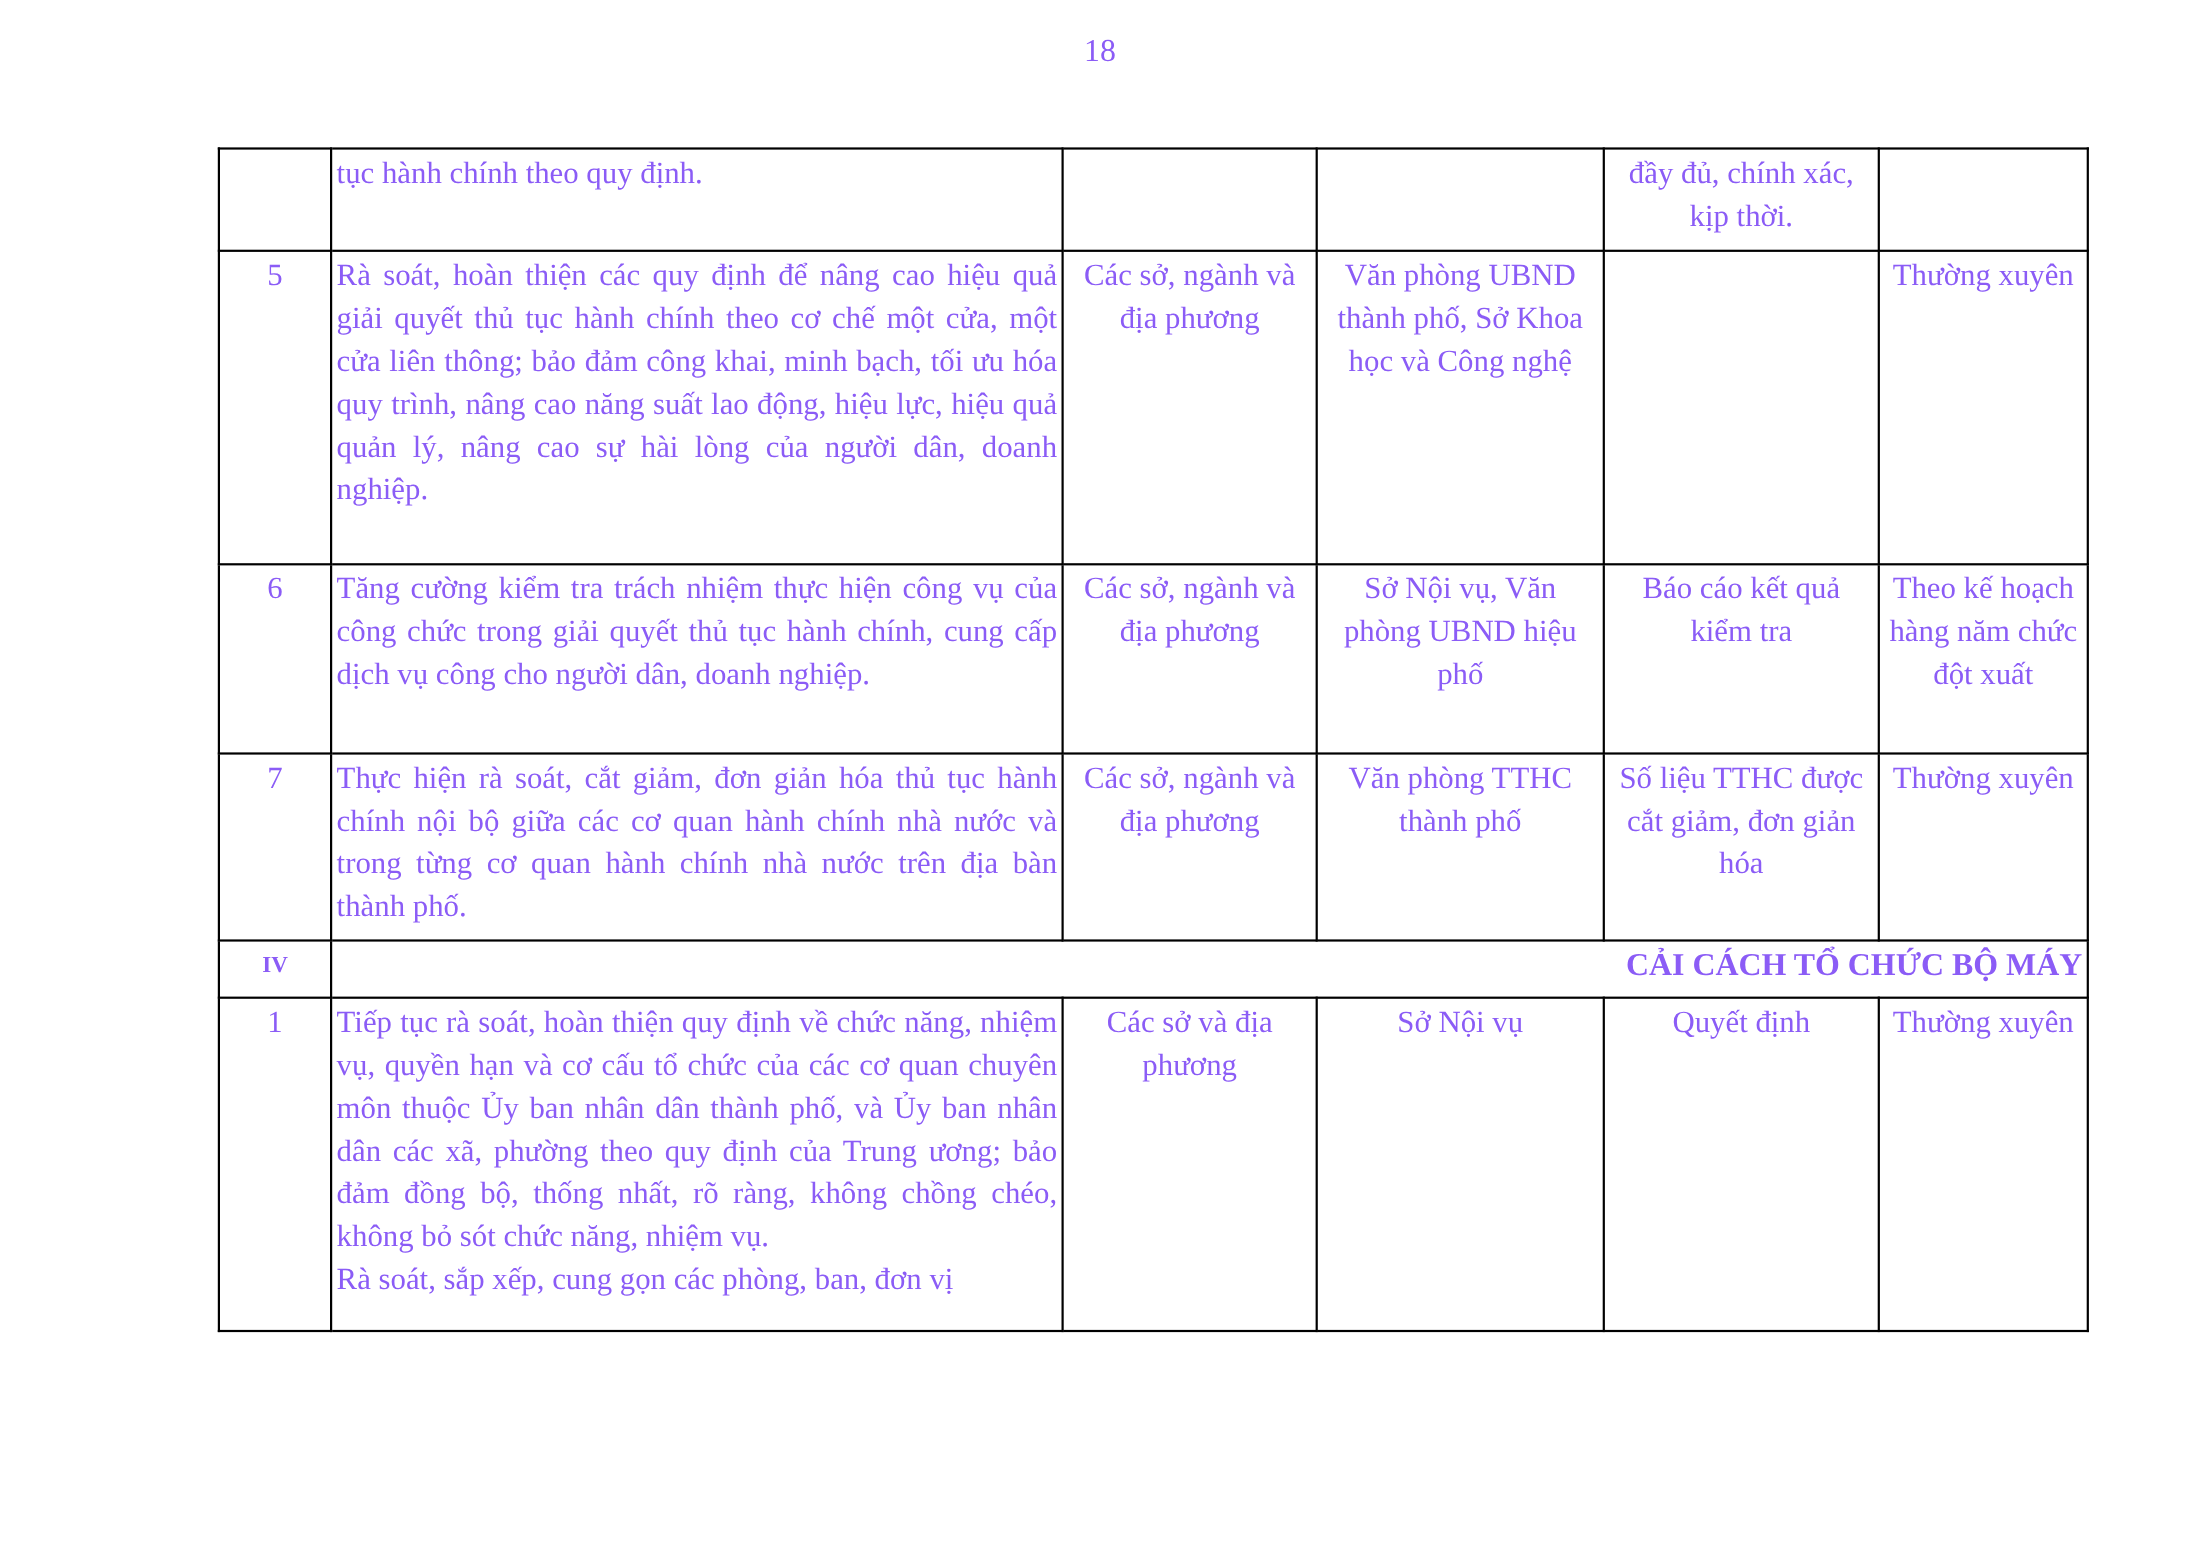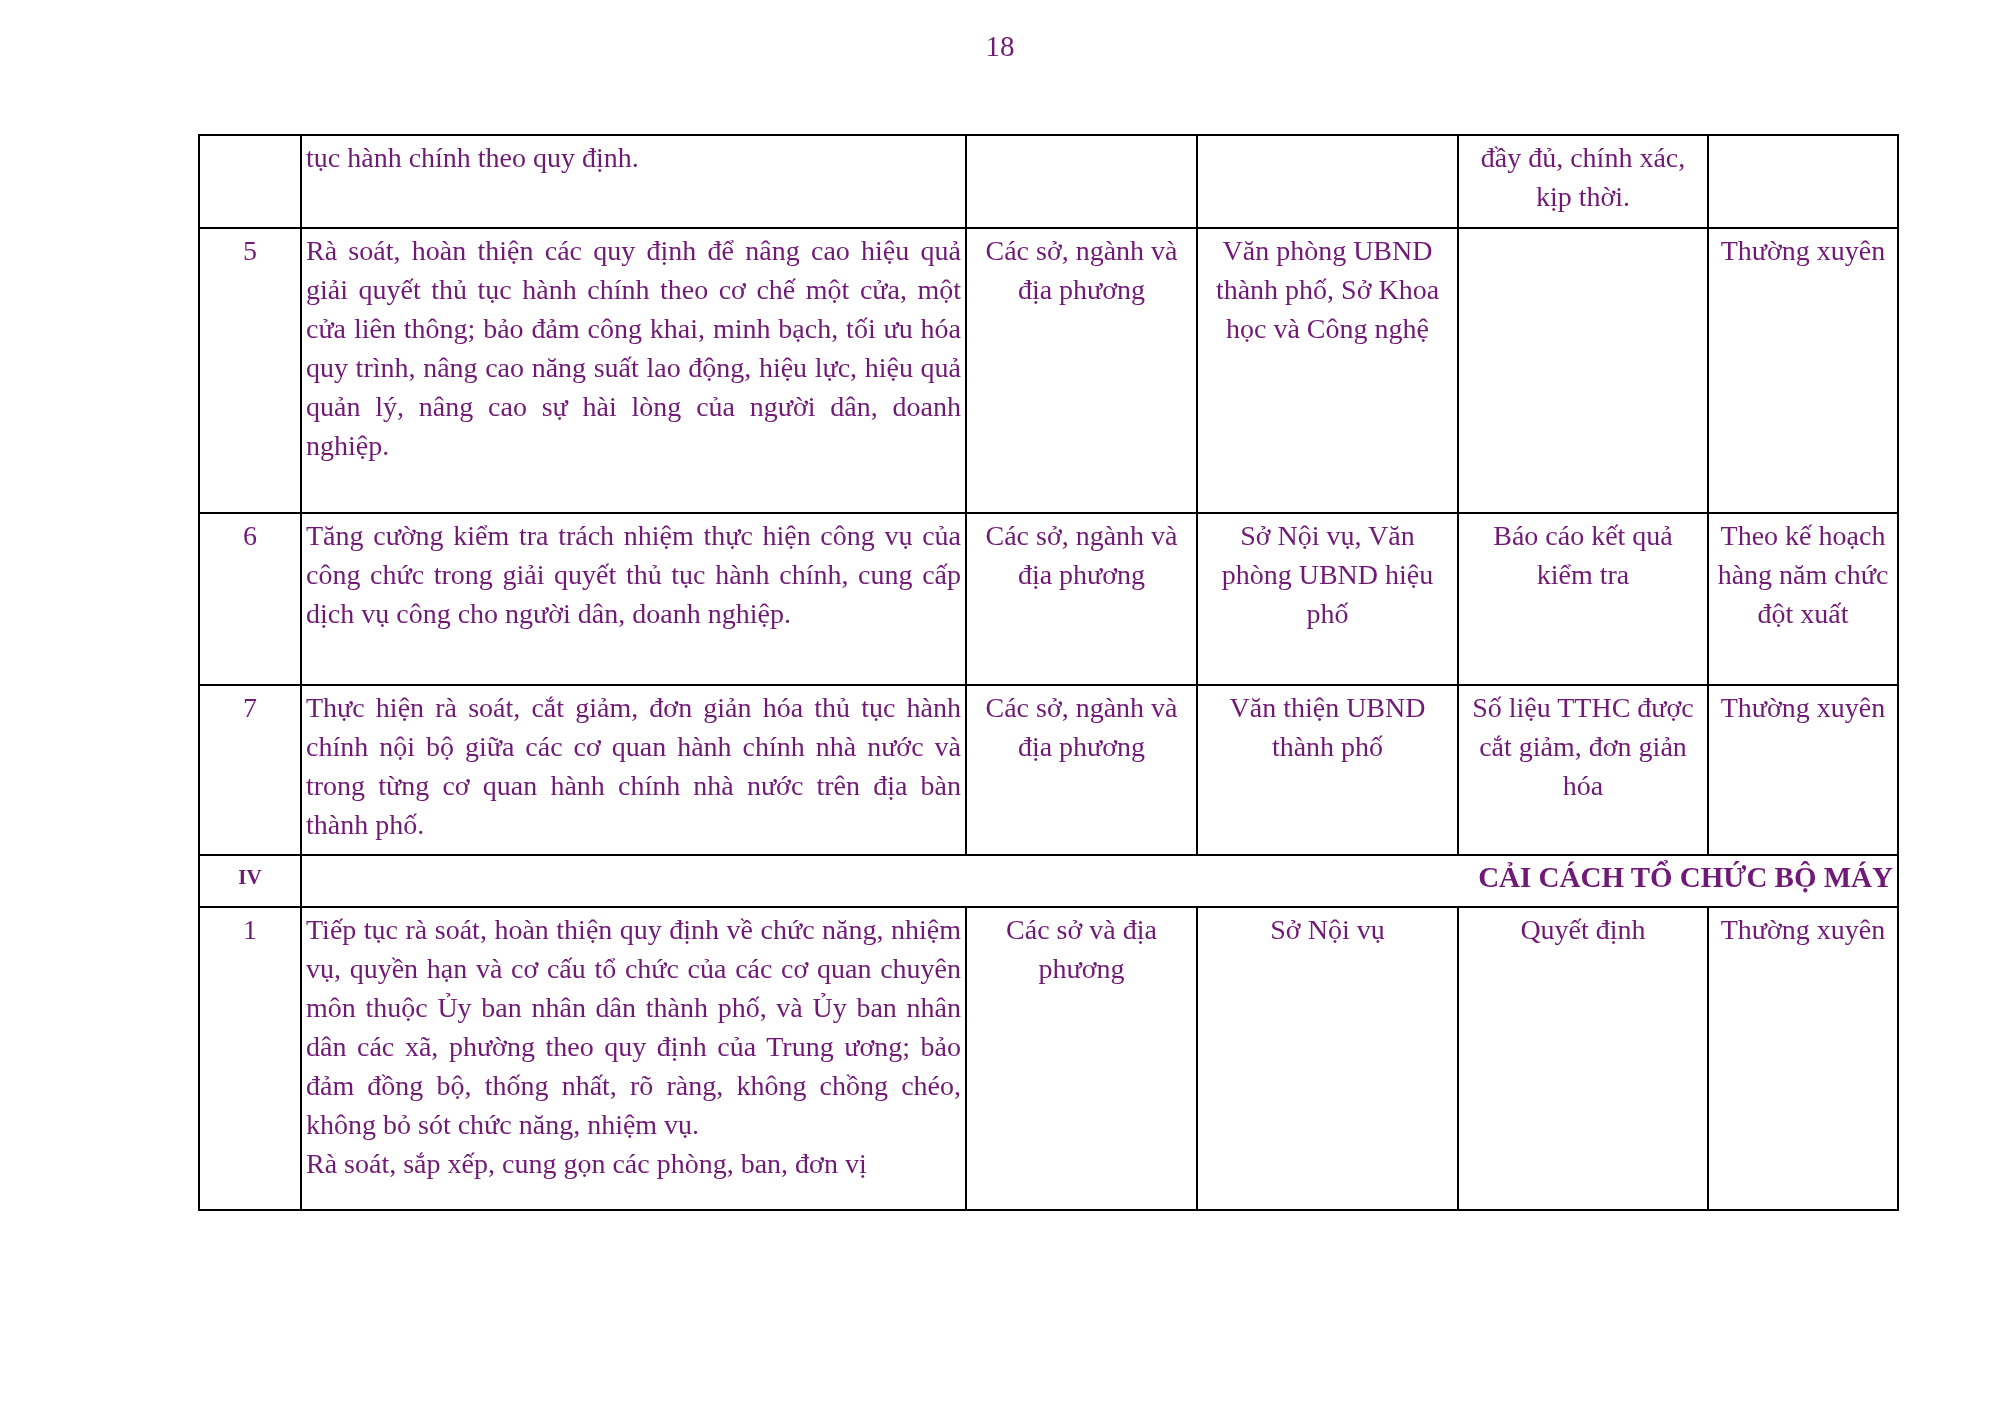--- a/index.html
+++ b/index.html
@@ -6,21 +6,21 @@
     margin: 0;
     padding: 0;
     background: #ffffff;
   }
   .page {
     position: relative;
     width: 2000px;
     height: 1414px;
     background: #ffffff;
     font-family: "Liberation Serif", "DejaVu Serif", serif;
-    color: #701a75;
+    color: #8b5cf6;
     overflow: hidden;
   }
   .page-number {
     position: absolute;
     top: 30px;
     left: 0;
     width: 100%;
     text-align: center;
     font-size: 29px;
   }
@@ -119,21 +119,21 @@
       <td class="c-center">Các sở, ngành và địa phương</td>
       <td class="c-center">Sở Nội vụ, Văn phòng UBND hiệu phố</td>
       <td class="c-center">Báo cáo kết quả kiểm tra</td>
       <td class="c-center">Theo kế hoạch hàng năm chức đột xuất</td>
     </tr>
 
     <tr style="height:170px">
       <td class="c-stt">7</td>
       <td class="c-task">Thực hiện rà soát, cắt giảm, đơn giản hóa thủ tục hành chính nội bộ giữa các cơ quan hành chính nhà nước và trong từng cơ quan hành chính nhà nước trên địa bàn thành phố.</td>
       <td class="c-center">Các sở, ngành và địa phương</td>
-      <td class="c-center">Văn thiện UBND thành phố</td>
+      <td class="c-center">Văn phòng TTHC thành phố</td>
       <td class="c-center">Số liệu TTHC được cắt giảm, đơn giản hóa</td>
       <td class="c-center">Thường xuyên</td>
     </tr>
 
     <tr style="height:52px">
       <td class="c-stt-section">IV</td>
       <td class="c-section" colspan="5">CẢI CÁCH TỔ CHỨC BỘ MÁY</td>
     </tr>
 
     <tr style="height:303px">

